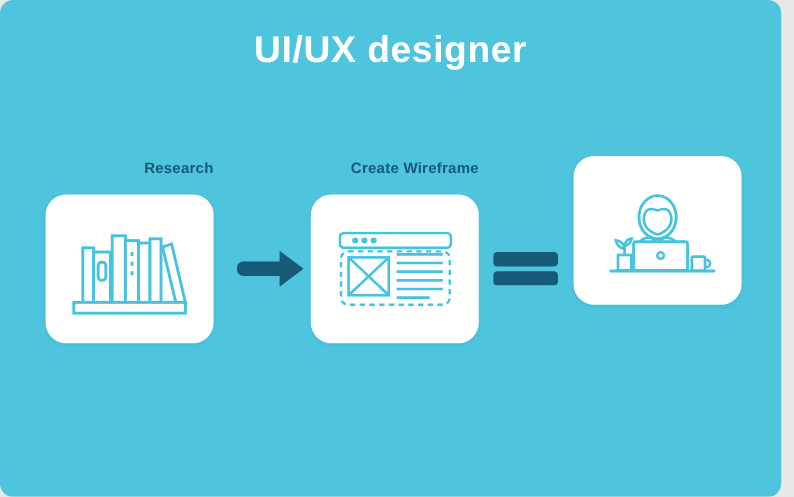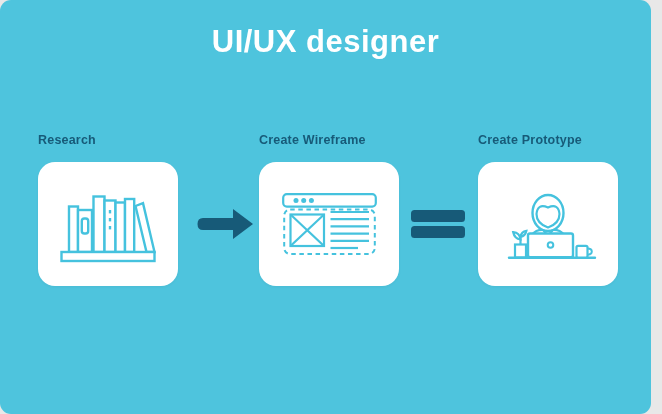--- a/index.html
+++ b/index.html
@@ -16,21 +16,21 @@
     background:var(--background);
     border-radius:11px;
   }
   .title{
     position:absolute;top:24px;left:0;width:100%;
     text-align:center;color:#ffffff;
     font-size:31px;font-weight:bold;letter-spacing:0.5px;
   }
   .step{position:absolute;top:130px;width:140px;}
   .step .label{
-    text-align:left;color:var(--label_text);
+    text-align:right;color:var(--label_text);
     font-size:12.5px;font-weight:bold;letter-spacing:0.2px;
     height:20px;line-height:20px;margin-bottom:12px;
   }
   .card{
     width:140px;height:124px;background:var(--card);
     border-radius:17px;display:flex;align-items:center;justify-content:center;
     box-shadow:0 1px 3px rgba(0,40,60,0.05);
   }
   .step-1{left:38px;}
   .step-2{left:259px;}
@@ -114,21 +114,20 @@
   </div>
 
   <div class="connector connector-equals">
     <svg width="54" height="28" viewBox="0 0 54 28">
       <rect class="dk" x="0" y="0" width="54" height="12" rx="3.5"></rect>
       <rect class="dk" x="0" y="16" width="54" height="12" rx="3.5"></rect>
     </svg>
   </div>
 
   <div class="step step-3">
-    <div class="label">Create Prototype</div>
     <div class="card">
       <span>
         <svg width="100" height="75" viewBox="0 0 100 75">
           <line class="ic-line" stroke-width="2.4" stroke-linecap="round" x1="11" y1="70.8" x2="97" y2="70.8"></line>
           <ellipse class="ic" stroke-width="2.4" cx="50" cy="26" rx="15.5" ry="18"></ellipse>
           <path class="ic" stroke-width="2.2" d="M38.5,27 Q39.5,16 50,20.5 Q60.5,16 61.5,27 Q61.5,36.5 50,40.5 Q38.5,36.5 38.5,27 Z"></path>
           <g class="ic-line" stroke-width="2.2">
             <path d="M34,47.5 Q38,42.5 45,42.8"></path>
             <path d="M66,47.5 Q62,42.5 55,42.8"></path>
             <path d="M45,42.8 L50,49 L55,42.8"></path>

